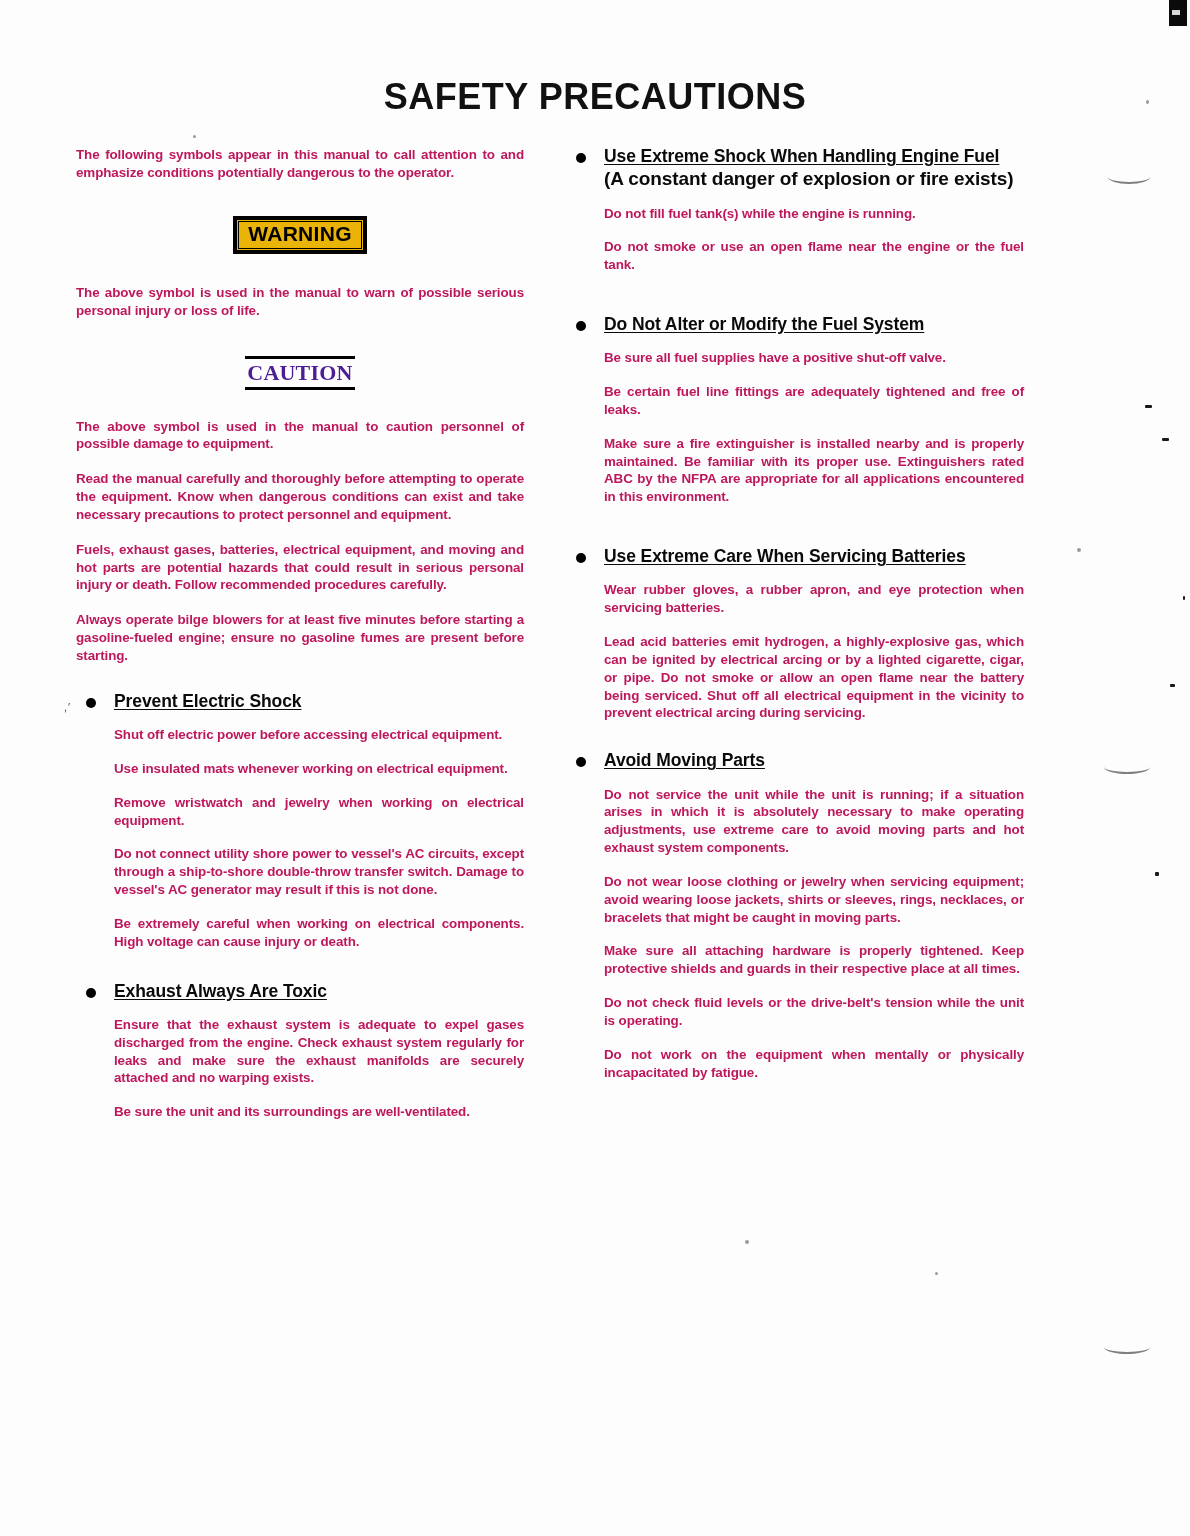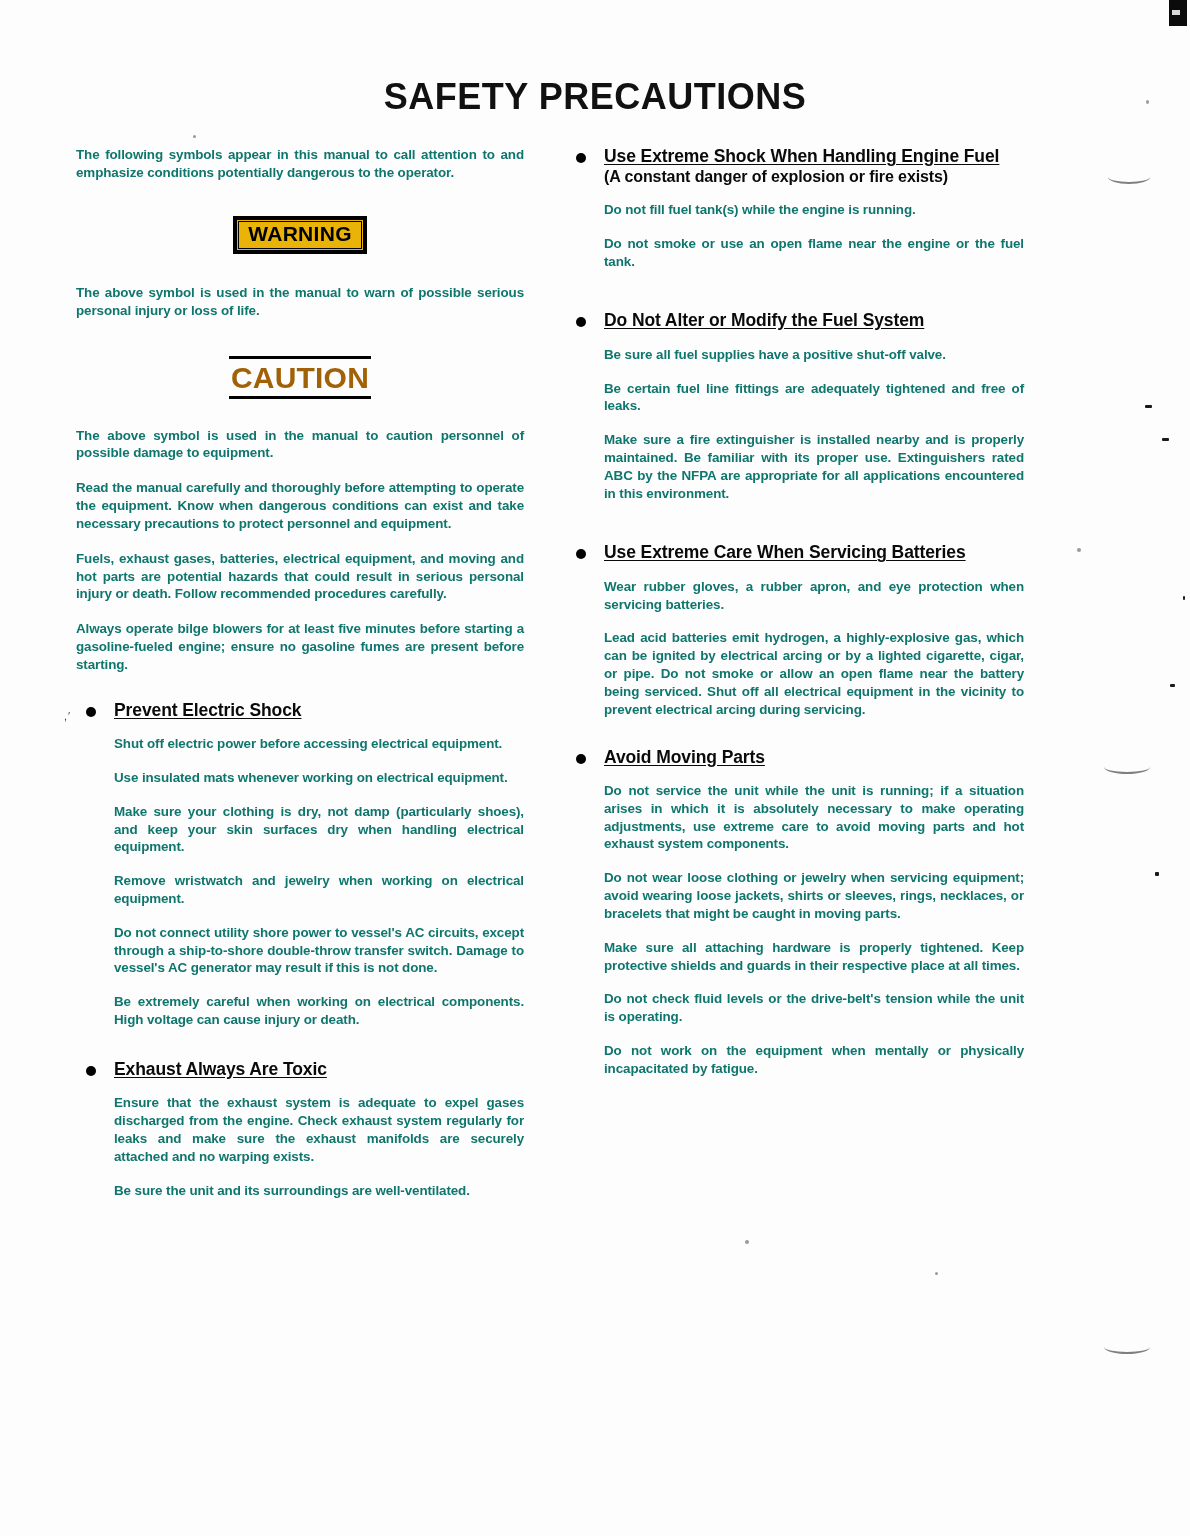--- a/index.html
+++ b/index.html
@@ -65,21 +65,21 @@
   }
   .col-left  { left: 76px;  width: 448px; }
   .col-right { left: 566px; width: 458px; }
 
   
   .para {
     font-size: 13.4px;
     font-weight: bold;
     line-height: 1.33;
     text-align: justify;
-    color: #0f766e;
+    color: #be185d;
     margin: 0 0 17px 0;
     letter-spacing: -0.1px;
   }
 
   
   .warning-wrap {
     text-align: center;
     margin: 34px 0 30px 0;
   }
   .warning-box {
@@ -103,25 +103,26 @@
     text-align: center;
     margin: 36px 0 28px 0;
   }
   .caution-box {
     display: inline-block;
     border-top: 3px solid #000;
     border-bottom: 3px solid #000;
     padding: 2px 2px 1px 2px;
   }
   .caution-text {
-    font-size: 30px;
+    font-size: 22px;
     font-weight: bold;
     letter-spacing: .2px;
     line-height: 1.12;
-    color: #a16207;
+    color: #4c1d95;
+    font-family: Liberation Serif, serif;
   }
 
   
   .section {
     margin-top: 26px;
   }
   .section-head {
     position: relative;
     padding-left: 38px;
     margin-bottom: 14px;
@@ -141,21 +142,21 @@
     letter-spacing: -0.1px;
     color: #0a0a0a;
     line-height: 1.22;
   }
   .section-title .underlined {
     text-decoration: underline;
     text-underline-offset: 2px;
   }
   .section-subtitle {
     display: block;
-    font-size: 16px;
+    font-size: 19px;
     font-weight: bold;
     letter-spacing: -0.1px;
     line-height: 1.22;
   }
   .section-body {
     padding-left: 38px;
   }
   .section-body .para { margin-bottom: 16px; }
   .section-body .para:last-child { margin-bottom: 0; }
 
@@ -215,21 +216,20 @@
 
     <div class="section">
       <div class="section-head">
         <span class="stray-marks">,′</span>
         <span class="bullet"></span>
         <span class="section-title"><span class="underlined">Prevent Electric Shock</span></span>
       </div>
       <div class="section-body">
         <p class="para">Shut off electric power before accessing electrical equipment.</p>
         <p class="para">Use insulated mats whenever working on electrical equipment.</p>
-        <p class="para">Make sure your clothing is dry, not damp (particularly shoes), and keep your skin surfaces dry when handling electrical equipment.</p>
         <p class="para">Remove wristwatch and jewelry when working on electrical equipment.</p>
         <p class="para">Do not connect utility shore power to vessel's AC circuits, except through a ship-to-shore double-throw transfer switch. Damage to vessel's AC generator may result if this is not done.</p>
         <p class="para">Be extremely careful when working on electrical components. High voltage can cause injury or death.</p>
       </div>
     </div>
 
     <div class="section" style="margin-top:30px;">
       <div class="section-head">
         <span class="bullet"></span>
         <span class="section-title"><span class="underlined">Exhaust Always Are Toxic</span></span>

